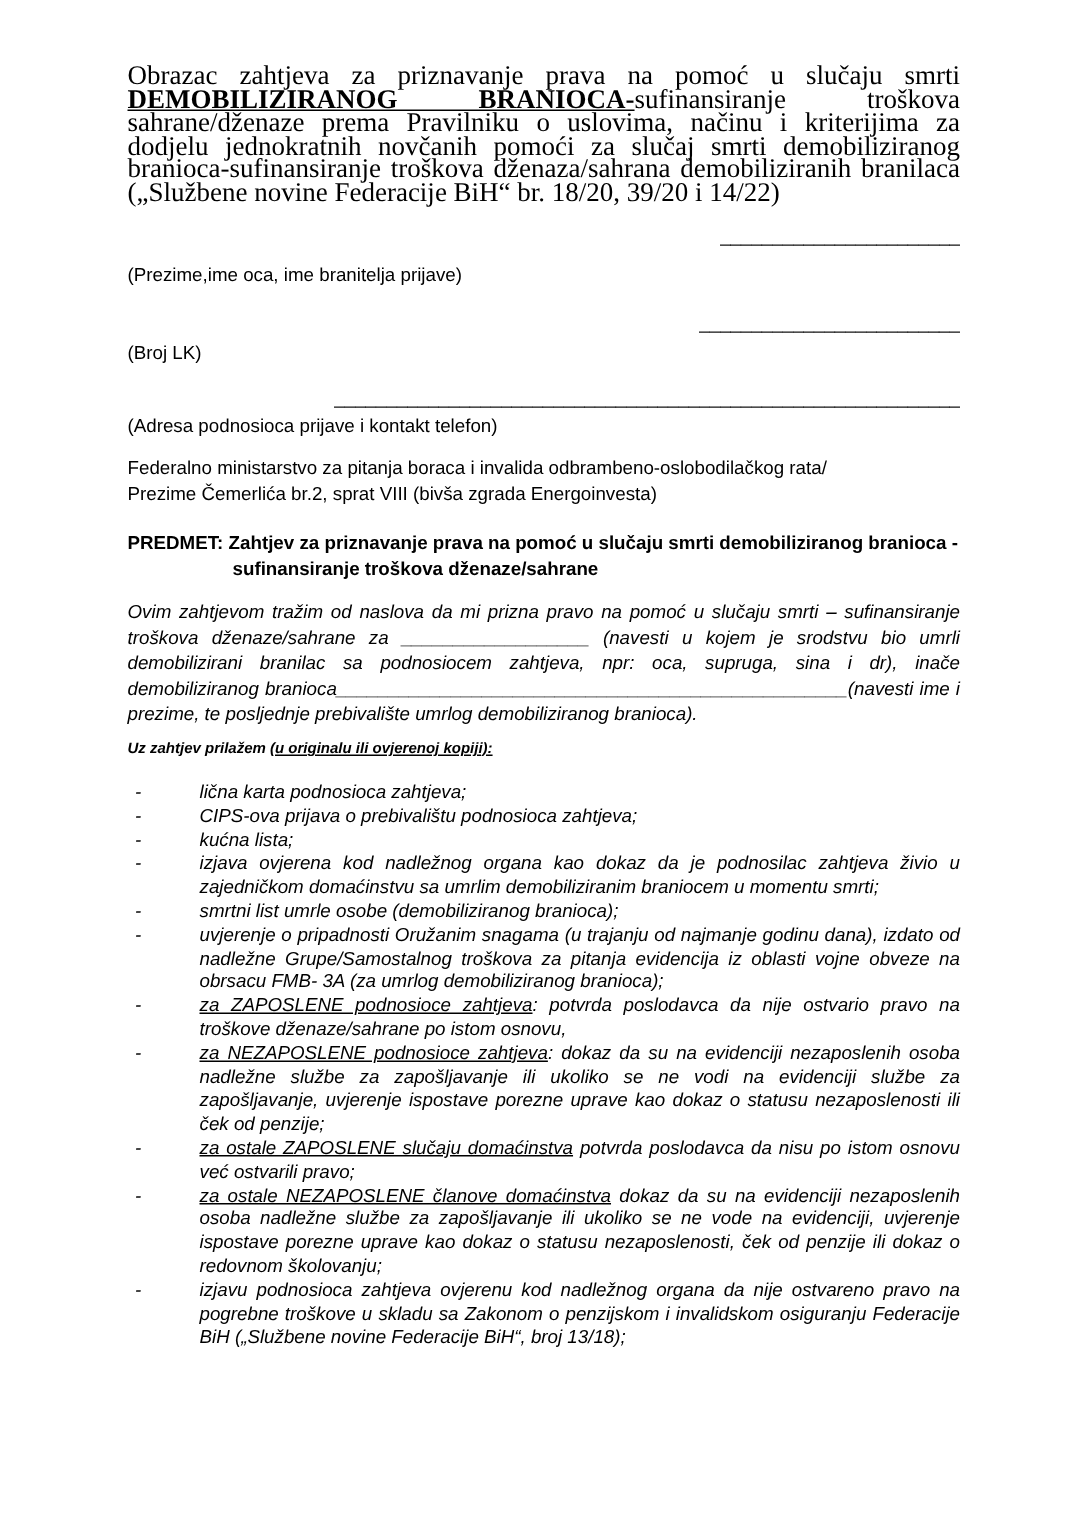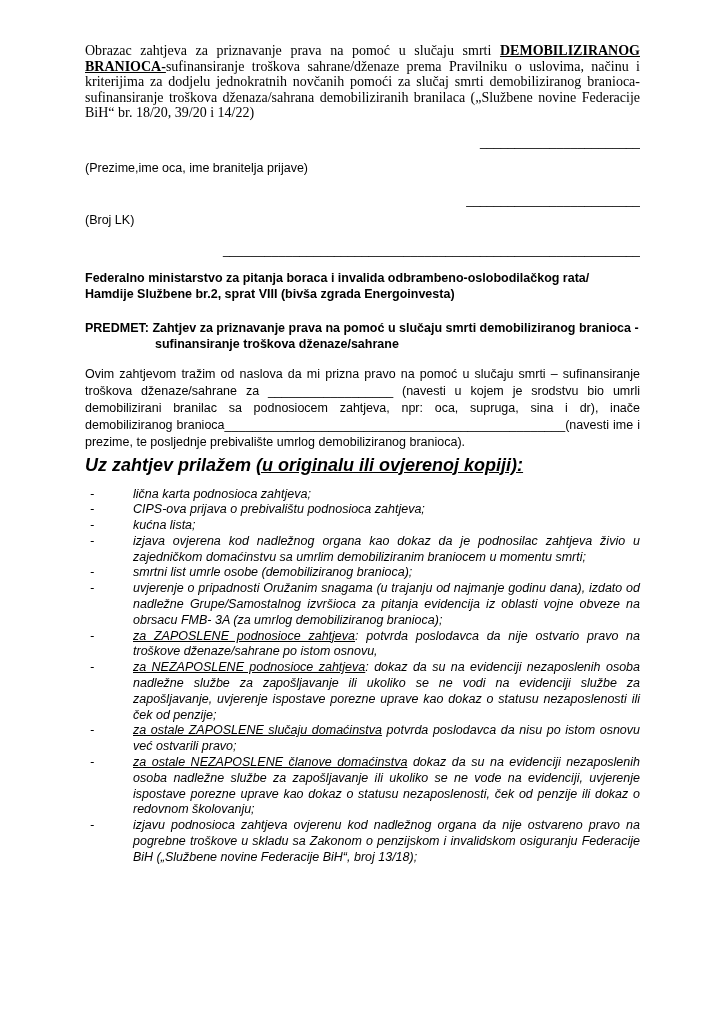--- a/index.html
+++ b/index.html
@@ -12,63 +12,64 @@
     box-sizing:border-box;
     padding:43px 84px 0 85px;
     font-family:"Liberation Sans",sans-serif;
     font-size:12.5px;
     overflow:hidden;
   }
   .b{font-weight:bold;}
   .u{text-decoration:underline;}
   .serif-header{
     font-family:"Liberation Serif",serif;
-    font-size:14px;
+    font-size:18px;
     line-height:15.5px;
     text-align:justify;
   }
   .blank-line{line-height:17px;white-space:nowrap;overflow:hidden;text-align:right;}
   .field-label{line-height:17px;}
   .f1-line{margin-top:13px;}
   .f1-label{margin-top:9px;}
   .f2-line{margin-top:15px;}
   .f2-label{margin-top:3px;}
   .f3-line{margin-top:13px;}
   .f3-label{margin-top:2px;}
-  .recipient{font-weight:bold;line-height:16.5px;margin-top:11px;}
+  .recipient{font-weight:normal;line-height:16.5px;margin-top:11px;}
   .subject{
     font-weight:bold;line-height:16.5px;margin-top:17px;
     padding-left:70px;text-indent:-70px;
   }
-  .para{text-align:justify;line-height:17px;}
+  .para{text-align:justify;line-height:17px;font-style:italic;}
   .para-first{margin-top:13px;}
-  .attach-heading{font-style:italic;font-size:18px;line-height:17px;margin-top:6px;}
+  .attach-heading{font-style:italic;font-size:10px;line-height:17px;margin-top:6px;}
   .list{margin-top:13px;font-style:italic;line-height:15.8px;}
   .li-row{display:flex;}
   .li-dash{width:48px;flex:none;padding-left:5px;box-sizing:border-box;}
   .li-text{flex:1;text-align:justify;}
 </style>
 </head>
 <body style="--page-bg: #ffffff; --text: #000000;">
 
 <div class="page">
 
   <div class="serif-header"><span>Obrazac zahtjeva za priznavanje prava na pomoć u slučaju smrti </span><span class="b u">DEMOBILIZIRANOG BRANIOCA-</span><span>sufinansiranje troškova sahrane/dženaze prema Pravilniku o uslovima, načinu i kriterijima za dodjelu jednokratnih novčanih pomoći za slučaj smrti demobiliziranog branioca-sufinansiranje troškova dženaza/sahrana demobiliziranih branilaca („Službene novine Federacije BiH“ br. 18/20, 39/20 i 14/22)</span></div>
 
   <div class="blank-line f1-line">_______________________</div>
   <div class="field-label f1-label">(Prezime,ime oca, ime branitelja prijave)</div>
 
   <div class="blank-line f2-line">_________________________</div>
   <div class="field-label f2-label">(Broj LK)</div>
 
   <div class="blank-line f3-line">____________________________________________________________</div>
+  <div class="field-label f3-label">(Adresa podnosioca prijave i kontakt telefon)</div>
 
   <div class="recipient">
     <div>Federalno ministarstvo za pitanja boraca i invalida odbrambeno-oslobodilačkog rata/</div>
-    <div>Hamdije Službene br.2, sprat VIII (bivša zgrada Energoinvesta)</div>
+    <div>Prezime Čemerlića br.2, sprat VIII (bivša zgrada Energoinvesta)</div>
   </div>
 
   <div class="subject"><span>PREDMET:</span> <span>Zahtjev za priznavanje prava na pomoć u slučaju smrti demobiliziranog branioca - sufinansiranje troškova dženaze/sahrane</span></div>
 
   <div class="para para-first">Ovim zahtjevom tražim od naslova da mi prizna pravo na pomoć u slučaju smrti – sufinansiranje troškova dženaze/sahrane za __________________ (navesti u kojem je srodstvu bio umrli demobilizirani branilac sa podnosiocem zahtjeva, npr: oca, supruga, sina i dr), inače demobiliziranog branioca_________________________________________________(navesti ime i prezime, te posljednje prebivalište umrlog demobiliziranog branioca).</div>
 
   <div class="attach-heading"><span class="b">Uz zahtjev prilažem </span><span class="b u">(u originalu ili ovjerenoj kopiji):</span></div>
 
   <div class="list">
       <div class="li-row">
@@ -86,21 +87,21 @@
       <div class="li-row">
         <span class="li-dash">-</span>
         <div class="li-text"><span>izjava ovjerena kod nadležnog organa kao dokaz da je podnosilac zahtjeva živio u zajedničkom domaćinstvu sa umrlim demobiliziranim braniocem u momentu smrti;</span></div>
       </div>
       <div class="li-row">
         <span class="li-dash">-</span>
         <div class="li-text"><span>smrtni list umrle osobe (demobiliziranog branioca);</span></div>
       </div>
       <div class="li-row">
         <span class="li-dash">-</span>
-        <div class="li-text"><span>uvjerenje o pripadnosti Oružanim snagama (u trajanju od najmanje godinu dana), izdato od nadležne Grupe/Samostalnog izvršioca za pitanja evidencija iz oblasti vojne obveze na obrsacu FMB- 3A (za umrlog demobiliziranog branioca);</span></div>
+        <div class="li-text"><span>uvjerenje o pripadnosti Oružanim snagama (u trajanju od najmanje godinu dana), izdato od nadležne Grupe/Samostalnog troškova za pitanja evidencija iz oblasti vojne obveze na obrsacu FMB- 3A (za umrlog demobiliziranog branioca);</span></div>
       </div>
       <div class="li-row">
         <span class="li-dash">-</span>
         <div class="li-text"><span class="u">za ZAPOSLENE podnosioce zahtjeva</span><span>: potvrda poslodavca da nije ostvario pravo na troškove dženaze/sahrane po istom osnovu,</span></div>
       </div>
       <div class="li-row">
         <span class="li-dash">-</span>
         <div class="li-text"><span class="u">za NEZAPOSLENE podnosioce zahtjeva</span><span>: dokaz da su na evidenciji nezaposlenih osoba nadležne službe za zapošljavanje ili ukoliko se ne vodi na evidenciji službe za zapošljavanje, uvjerenje ispostave porezne uprave kao dokaz o statusu nezaposlenosti ili ček od penzije;</span></div>
       </div>
       <div class="li-row">

